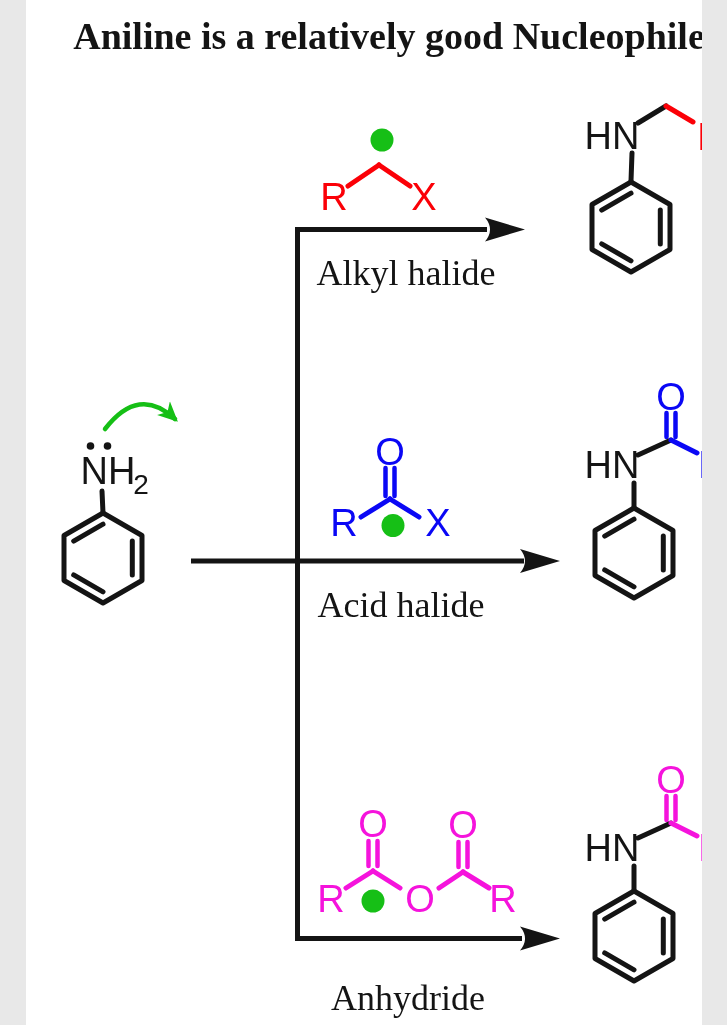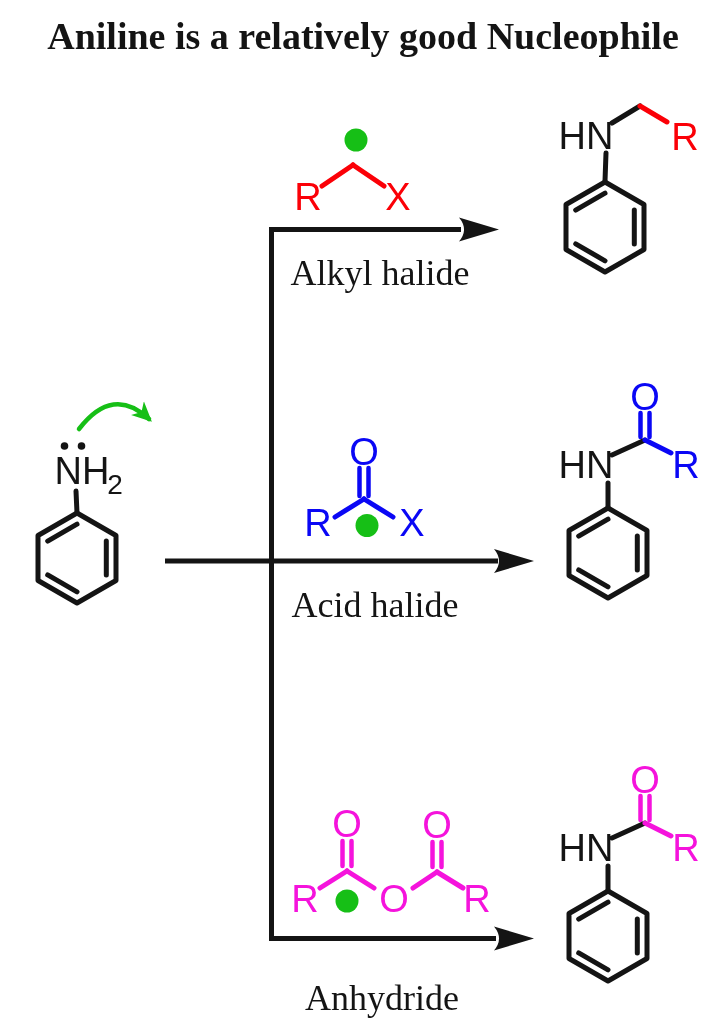--- a/index.html
+++ b/index.html
@@ -1,21 +1,21 @@
 <!DOCTYPE html>
 <html style="--black: #141414; --red: #fb0007; --blue: #0a07f5; --magenta: #f513dc; --green: #16bf16; --bg: #ffffff;"><head>
 <meta charset="utf-8">
 <style>
   :root{
     --black:#141414; --red:#fb0007; --blue:#0a07f5; --magenta:#f513dc;
     --green:#16bf16; --bg:#ffffff;
   }
   html,body{margin:0;padding:0;background:#e8e8e8;}
   .page{
-    width:727px;height:1025px;background:var(--bg);
+    width:676px;height:1025px;background:var(--bg);
     position:relative;margin:0 auto;overflow:hidden;
   }
   svg{display:block}
   
   .bond{stroke-width:5;fill:none;stroke-linecap:round;stroke-linejoin:round}
   .dbl{stroke-width:4.5}
   .s-bk{stroke:var(--black)} .s-red{stroke:var(--red)} .s-blue{stroke:var(--blue)}
   .s-mag{stroke:var(--magenta)}
   
   .arrow-line{stroke:var(--black);stroke-width:5;fill:none;stroke-linecap:butt;stroke-linejoin:miter}

